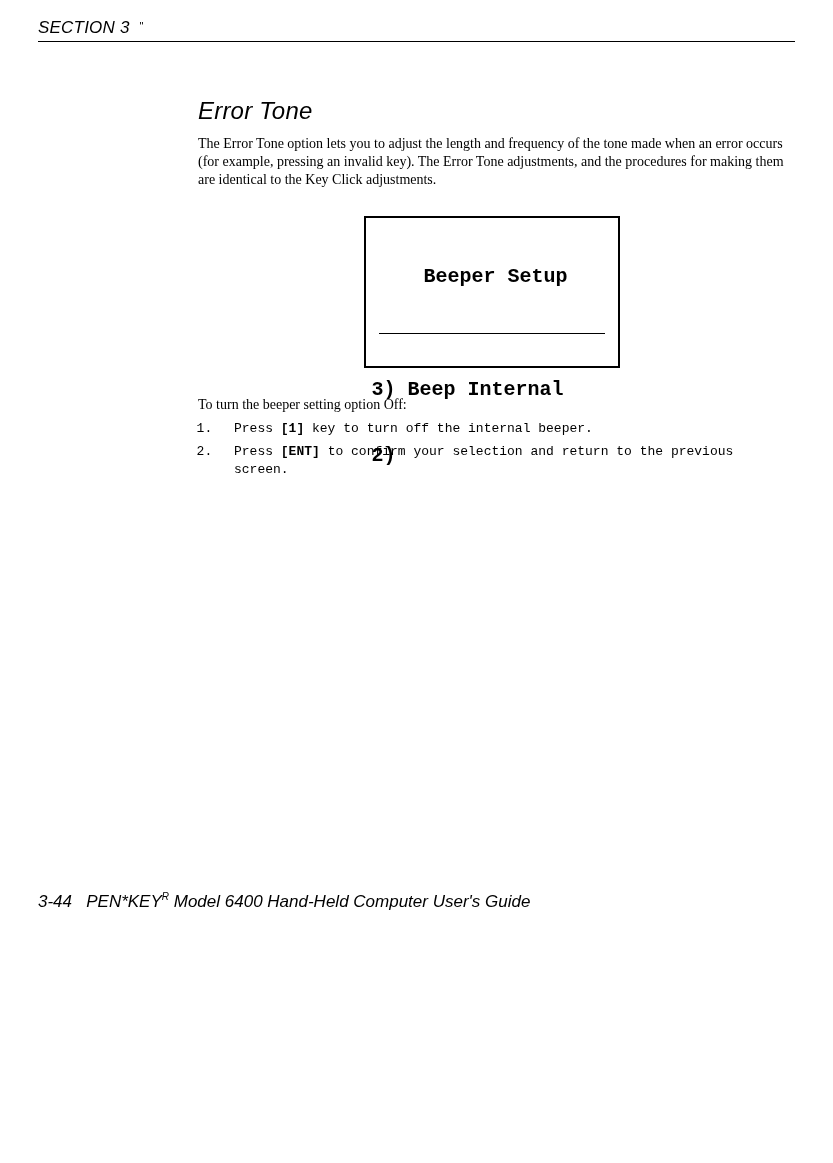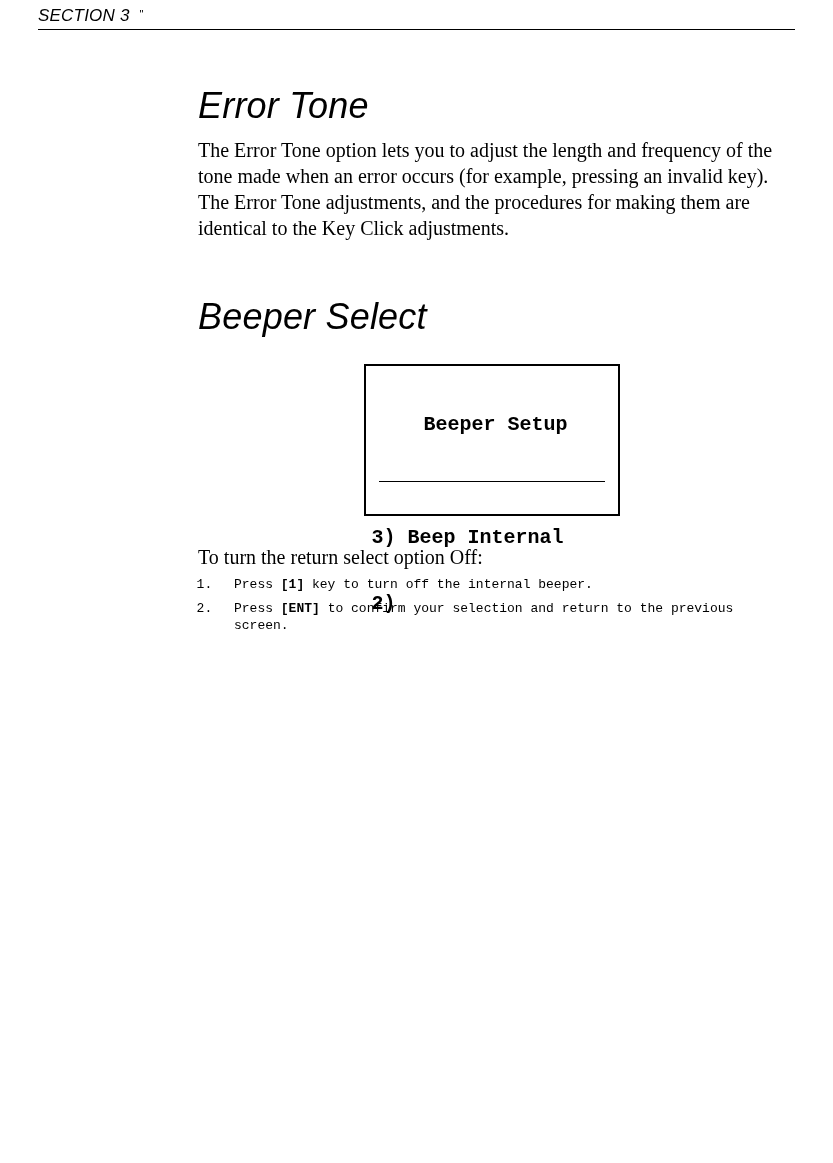--- a/index.html
+++ b/index.html
@@ -9,21 +9,21 @@
     width: 833px;
     height: 1163px;
     font-family: "Times New Roman", Times, serif;
     color: #000;
     background: #fff;
   }
   .page {
     position: relative;
     width: 833px;
     height: 950px;
-    padding: 0 38px;
+    padding: 12px 38px;
   }
   .header {
     display: flex;
     align-items: baseline;
     gap: 10px;
     padding-top: 6px;
     font-style: italic;
     font-family: Arial, Helvetica, sans-serif;
     font-size: 17px;
     letter-spacing: 0.2px;
@@ -42,27 +42,27 @@
     margin: 3px 0 0 0;
   }
   .content {
     margin-left: 160px;
     margin-right: 10px;
   }
   h1 {
     font-family: Arial, Helvetica, sans-serif;
     font-style: italic;
     font-weight: 400;
-    font-size: 36px;
+    font-size: 24px;
     margin: 55px 0 10px 0;
     letter-spacing: 0.2px;
   }
   p.body {
     font-family: "Century Schoolbook", "Bookman Old Style", Georgia, serif;
-    font-size: 20px;
+    font-size: 14px;
     line-height: 1.3;
     margin: 8px 0 0 0;
   }
   .screen-wrap {
     display: flex;
     justify-content: center;
     margin: 26px 0 28px 0;
   }
   .screen {
     border: 2px solid #000;
@@ -125,38 +125,40 @@
     <span class="sec">SECTION 3</span>
     <span class="sep">"</span>
   </div>
   <hr class="hr">
 
   <div class="content">
 
     <h1>Error Tone</h1>
     <p class="body">The Error Tone option lets you to adjust the length and frequency of the tone made when an error occurs (for example, pressing an invalid key).  The Error Tone adjustments, and the procedures for making them are identical to the Key Click adjustments.</p>
 
-    <h1>Beeper Select</h1>
 
     <div class="screen-wrap">
       <div class="screen">
         <div class="title-line">Beeper Setup</div>
         <div class="underline"></div>
         <div>3) Beep Internal</div>
         <div>2)</div>
       </div>
     </div>
 
-    <p class="body">To turn the return select option Off:</p>
+    <p class="body">To turn the beeper setting option Off:</p>
 
     <ol class="steps">
       <li>
         <span>Press </span><span class="keycap">[1]</span><span> key to turn off the internal beeper.</span>
       </li>
       <li>
         <span>Press </span><span class="keycap">[ENT]</span><span> to confirm your selection and return to the previous screen.</span>
       </li>
     </ol>
 
   </div>
 
+  <div class="footer">
+    <span class="pagenum">3-44</span>&nbsp;&nbsp;&nbsp;<span>PEN*KEY</span><sup>R</sup><span> Model 6400 Hand-Held Computer User's Guide</span>
+  </div>
 
 </div>
 
 </body></html>

